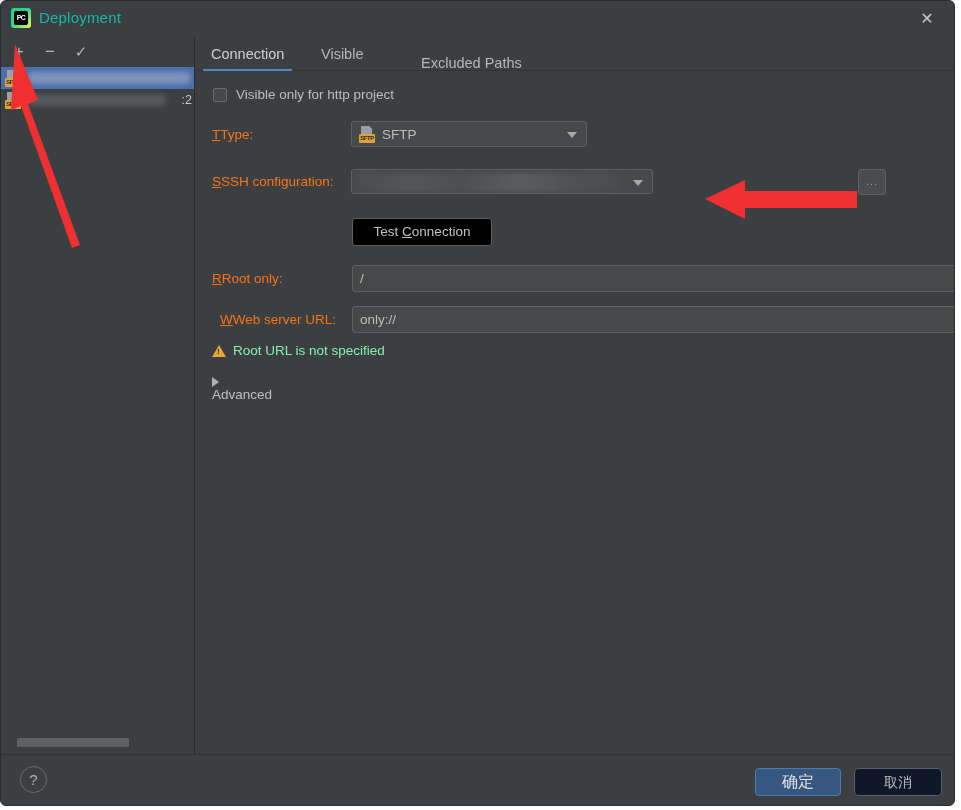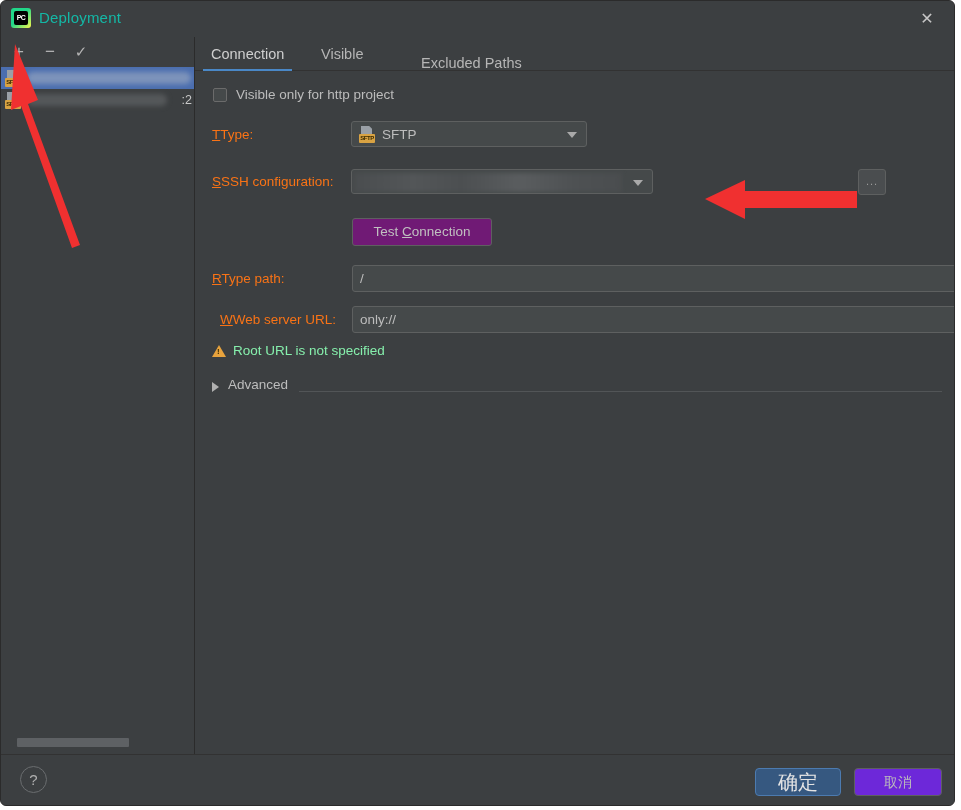--- a/index.html
+++ b/index.html
@@ -282,21 +282,21 @@
     color: #9a9a9a;
     font-size: 11px;
     line-height: 22px;
     text-align: center;
     letter-spacing: 1px;
     cursor: pointer;
   }
 
   .btn {
     position: absolute;
-    background: #701a75;
+    background: #000000;
     border: 1px solid #5e6060;
     border-radius: 3px;
     color: #c0c0c0;
     font-size: 13.5px;
     text-align: center;
     cursor: pointer;
     user-select: none;
   }
   .btn-test { left: 157px; top: 181px; width: 140px; height: 28px; line-height: 26px; }
 
@@ -317,21 +317,21 @@
     content: "!";
     position: absolute;
     left: -2px; top: 1px;
     color: #3c2c00;
     font-size: 8px;
     font-weight: bold;
     line-height: 11px;
   }
   .warn-text { font-size: 13.5px; color: #86efac; }
 
-  .advanced-row { position: absolute; left: 17px; top: 340px; width: 730px; display: flex; align-items: flex-end; cursor: pointer; }
+  .advanced-row { position: absolute; left: 17px; top: 340px; width: 730px; display: flex; align-items: flex-start; cursor: pointer; flex-direction: column; }
   .adv-arrow {
     width: 0; height: 0;
     border-top: 5px solid transparent;
     border-bottom: 5px solid transparent;
     border-left: 7px solid #b0b0b0;
     margin-right: 9px;
   }
   .adv-label { font-size: 13.5px; color: #bdbdbd; margin-right: 11px; }
   .adv-line { flex: 1; height: 1px; background: #525557; }
 
@@ -358,31 +358,31 @@
     user-select: none;
   }
   .btn-ok {
     position: absolute;
     left: 754px; top: 13px;
     width: 86px; height: 28px;
     background: #365880;
     border: 1px solid #4c7bb0;
     border-radius: 4px;
     color: #e3e3e3;
-    font-size: 20px;
+    font-size: 16px;
     line-height: 26px;
     text-align: center;
     cursor: pointer;
     user-select: none;
   }
   .btn-cancel {
     position: absolute;
     left: 853px; top: 13px;
     width: 88px; height: 28px;
-    background: #6d28d9;
+    background: #0f172a;
     border: 1px solid #5e6060;
     border-radius: 4px;
     color: #bcbcbc;
     font-size: 14px;
     line-height: 26px;
     text-align: center;
     cursor: pointer;
     user-select: none;
   }
 
@@ -460,21 +460,21 @@
 
       <div class="lbl" style="left:17px; top:137px;"><span class="mnem">S</span><span>SSH configuration:</span></div>
       <div class="field combo-ssh">
         <div class="ssh-redact"></div>
         <span class="caret"></span>
       </div>
       <div class="btn-dots">...</div>
 
       <div class="btn btn-test">Test <span class="mnem">C</span>onnection</div>
 
-      <div class="lbl" style="left:17px; top:234px;"><span class="mnem">R</span><span>Type path:</span></div>
+      <div class="lbl" style="left:17px; top:234px;"><span class="mnem">R</span><span>Root only:</span></div>
       <div class="field field-root">
         <span>/</span>
 
       </div>
 
       <div class="lbl" style="left:25px; top:275px;"><span class="mnem">W</span><span>Web server URL:</span></div>
       <div class="field field-url">
         <span>only://</span>
 
       </div>

